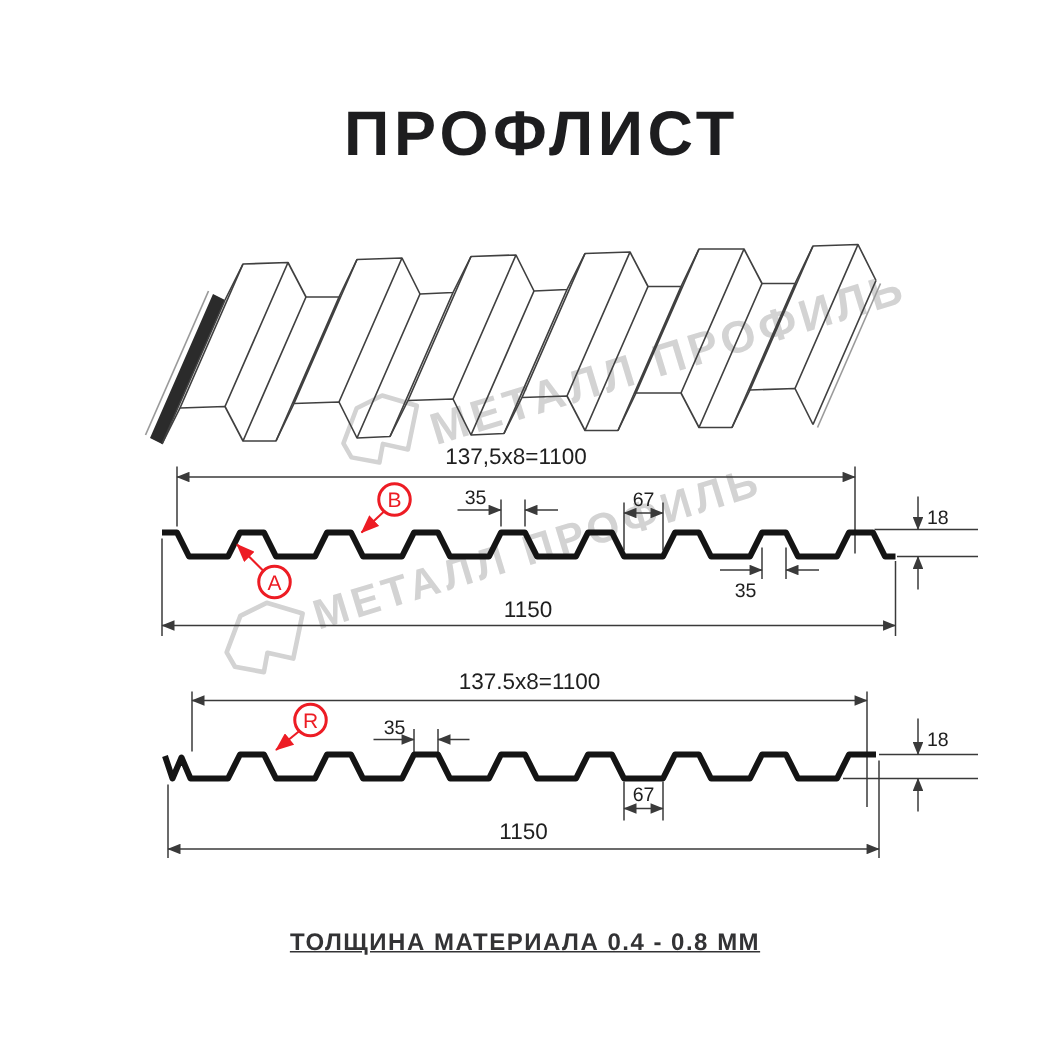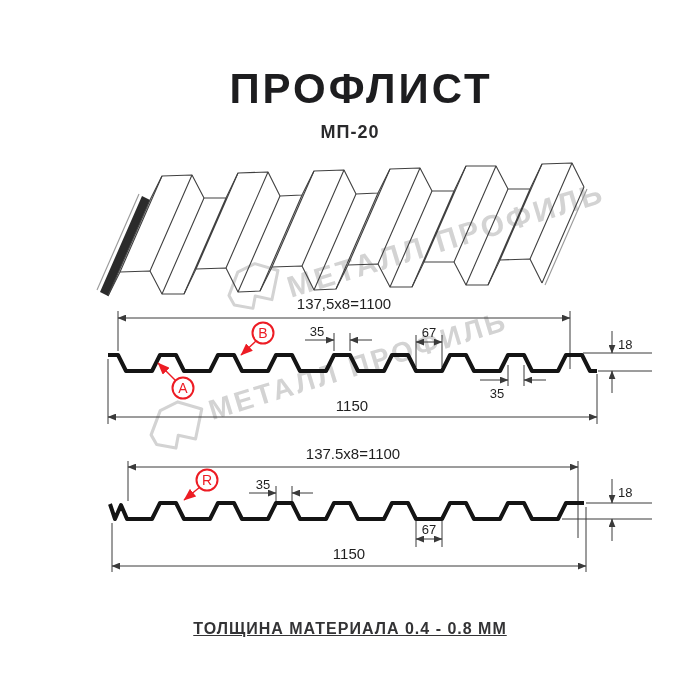--- a/index.html
+++ b/index.html
@@ -22,21 +22,20 @@
   .dim-text{font-size:13px;fill:#1f1f1f;}
   .dim-text-lg{font-size:15px;fill:#1f1f1f;}
   .red-letter{font-size:14px;fill:#ed1c24;}
 </style>
 </head>
 <body>
 
 <div id="page">
 
   <div class="title">ПРОФЛИСТ</div>
-  <div class="subtitle">МП-20</div>
 
   <svg class="wm-logo wm-logo1" width="60" height="50" viewBox="0 0 60 50">
     <polygon points="4,30 16,8 34,2 56,12 46,40 30,34 26,46 8,40" fill="none" stroke="#d3d3d3" stroke-width="3" stroke-linejoin="round"></polygon>
   </svg>
   <div class="wm-text wm1">МЕТАЛЛ ПРОФИЛЬ</div>
 
   <svg class="wm-logo wm-logo2" width="62" height="52" viewBox="0 0 60 50">
     <polygon points="4,30 16,8 34,2 56,12 46,40 30,34 26,46 8,40" fill="none" stroke="#d3d3d3" stroke-width="3" stroke-linejoin="round"></polygon>
   </svg>
   <div class="wm-text wm2">МЕТАЛЛ ПРОФИЛЬ</div>

